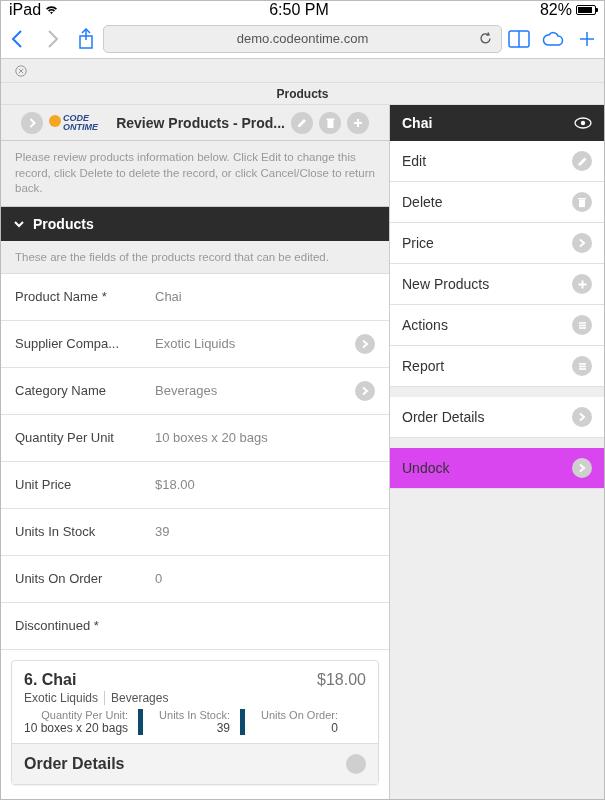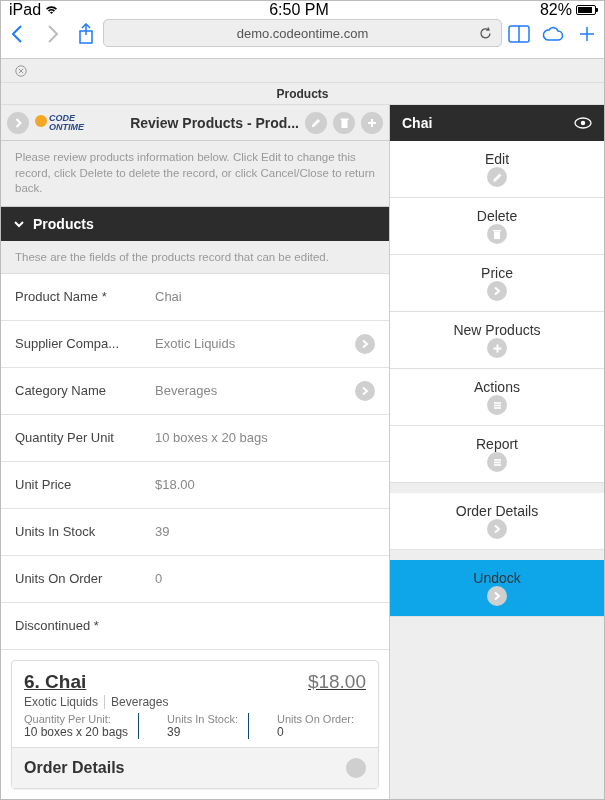--- a/index.html
+++ b/index.html
@@ -3,65 +3,65 @@
 <meta charset="utf-8">
 <style>
 * { box-sizing: border-box; margin: 0; padding: 0; font-family: -apple-system, "Helvetica Neue", Arial, sans-serif; }
 body { width: 605px; height: 800px; background: #fff; overflow: hidden; border: 1px solid #bbb; }
 .status-bar { height: 18px; display: flex; justify-content: space-between; align-items: center; padding: 0 8px; font-size: 16px; font-weight: 500; }
 .status-left, .status-right { display: flex; align-items: center; gap: 4px; }
 .battery-icon { display:inline-block; width:20px; height:10px; border:1px solid #000; border-radius:2px; position:relative; }
 .battery-icon::after { content:""; position:absolute; right:-3px; top:2px; width:2px; height:4px; background:#000; border-radius:0 1px 1px 0;}
 .battery-fill { position:absolute; left:1px; top:1px; bottom:1px; width:80%; background:#000; }
 
-.nav-bar { height: 40px; display:flex; padding: 0 0; border-bottom: 1px solid #ccc; }
+.nav-bar { height: 40px; display:flex; align-items:center; padding: 0 0; border-bottom: 1px solid #ccc; }
 .nav-btn { width: 34px; height: 30px; display:flex; align-items:center; justify-content:center; color:#1f7aff; }
 .nav-btn.disabled { color:#bbb; }
 .url-bar { flex:1; height: 28px; background:#eee; border:1px solid #ccc; border-radius:5px; display:flex; align-items:center; justify-content:center; font-size:13px; color:#555; position:relative; }
 .url-refresh { position:absolute; right:8px; color:#555; }
 
 .close-row { height: 24px; display:flex; align-items:center; padding-left: 14px; background:#eee; border-bottom:1px solid #ddd;}
 .close-x { color:#999; font-size: 13px; }
 
 .page-title-bar { height: 22px; background:#eee; display:flex; align-items:center; justify-content:center; font-size:12px; font-weight:600; color:#333; border-bottom:1px solid #ddd;}
 
 .content-area { display:flex; height: calc(800px - 18px - 40px - 24px - 22px); }
 .left-col { width: 388px; overflow:hidden; }
 .right-col { flex:1; background:#eee; border-left:1px solid #ccc; }
 
-.review-header { background:#eee; height: 36px; display:flex; align-items:center; padding: 0 6px; gap:6px; border-bottom:1px solid #ccc;}
+.review-header { background:#eee; height: 36px; display:flex; align-items:center; padding: 0 20px; gap:6px; border-bottom:1px solid #ccc;}
 .gray-circ { width:22px; height:22px; border-radius:50%; background:#cfcfcf; display:flex; align-items:center; justify-content:center; color:#fff; font-size:14px;}
 .review-title { flex:1; font-weight:bold; font-size:14px; color:#333; text-align:right; white-space:nowrap; overflow:hidden; text-overflow:ellipsis;}
 .logo { font-weight:bold; font-style:italic; font-size:9px; line-height:1; color:#2a4a8a; padding-left:14px; position:relative;}
 .logo::before{content:""; position:absolute; left:0; top:1px; width:12px; height:12px; border-radius:50%; background:#f5a623;}
 
 .help-text { font-size: 11.5px; color:#999; padding: 9px 14px; background:#eee; line-height:1.35; border-bottom:1px solid #ccc;}
 
 .section-header { background:#2c2c2c; color:#fff; font-weight:600; font-size:14px; padding: 9px 12px; display:flex; align-items:center; gap:8px;}
 .help-text2 { font-size:11.5px; color:#999; background:#eee; padding: 10px 14px; border-bottom:1px solid #ddd;}
 
 .field-row { display:flex; align-items:center; min-height: 47px; border-bottom:1px solid #e2e2e2; padding: 12px 14px; font-size:13px; }
 .field-label { width: 140px; color:#444; white-space:nowrap; overflow:hidden; text-overflow:ellipsis;}
 .field-value { flex:1; color:#888; }
 
 .card { margin: 10px 10px 4px 10px; border:1px solid #ddd; border-radius:4px; background:#fff; box-shadow: 0 1px 2px rgba(0,0,0,.06);}
 .card-top { padding: 10px 12px 8px 12px; font-size:12px; }
-.card-title-row { display:flex; justify-content:space-between; font-weight:bold; font-size:19px; color:#333; margin-bottom:2px;text-decoration:underline;}
+.card-title-row { display:flex; justify-content:space-between; font-weight:bold; font-size:16px; color:#333; margin-bottom:2px;}
 .card-sub { color:#555; font-size:12px; margin-bottom:4px;}
 .card-sub span + span::before { content:""; border-left:1px solid #ccc; margin: 0 6px; }
-.card-grid { display:flex; font-size:11px; color:#888; }
+.card-grid { display:flex; font-size:11px; color:#888;text-align:right; }
 .card-col { padding-right:10px; }
-.card-col + .card-col { border-left:1px solid #0c4a6e; padding-left:28px;}
+.card-col + .card-col { border-left:5px solid #0c4a6e; padding-left:16px;}
 .card-col .v { color:#444; font-size:12px;}
 .card-footer { border-top:1px solid #ddd; background:#f3f3f3; padding: 10px 12px; display:flex; align-items:center; justify-content:space-between; font-weight:600; color:#333;}
 
 .side-header { background:#2c2c2c; color:#fff; font-size:14px; font-weight:600; padding: 10px 12px; display:flex; justify-content:space-between; align-items:center;}
-.side-item { background:#fff; border-bottom:1px solid #e0e0e0; padding: 10px 12px; display:flex; justify-content:space-between; align-items:center; font-size:14px; color:#333; font-weight:500;flex-direction:column;}
+.side-item { background:#fff; border-bottom:1px solid #e0e0e0; padding: 10px 12px; display:flex; justify-content:space-between; align-items:center; font-size:14px; color:#333; font-weight:500;}
 .side-group-gap { height: 10px; background:#eee;}
-.side-item.alt { background:#0ea5e9;}
+.side-item.alt { background:#d946ef;}
 
 svg { display:block; }
 </style>
 </head>
 <body>
 
 <div class="status-bar">
   <div class="status-left">
     <span>iPad</span>
     <span>

